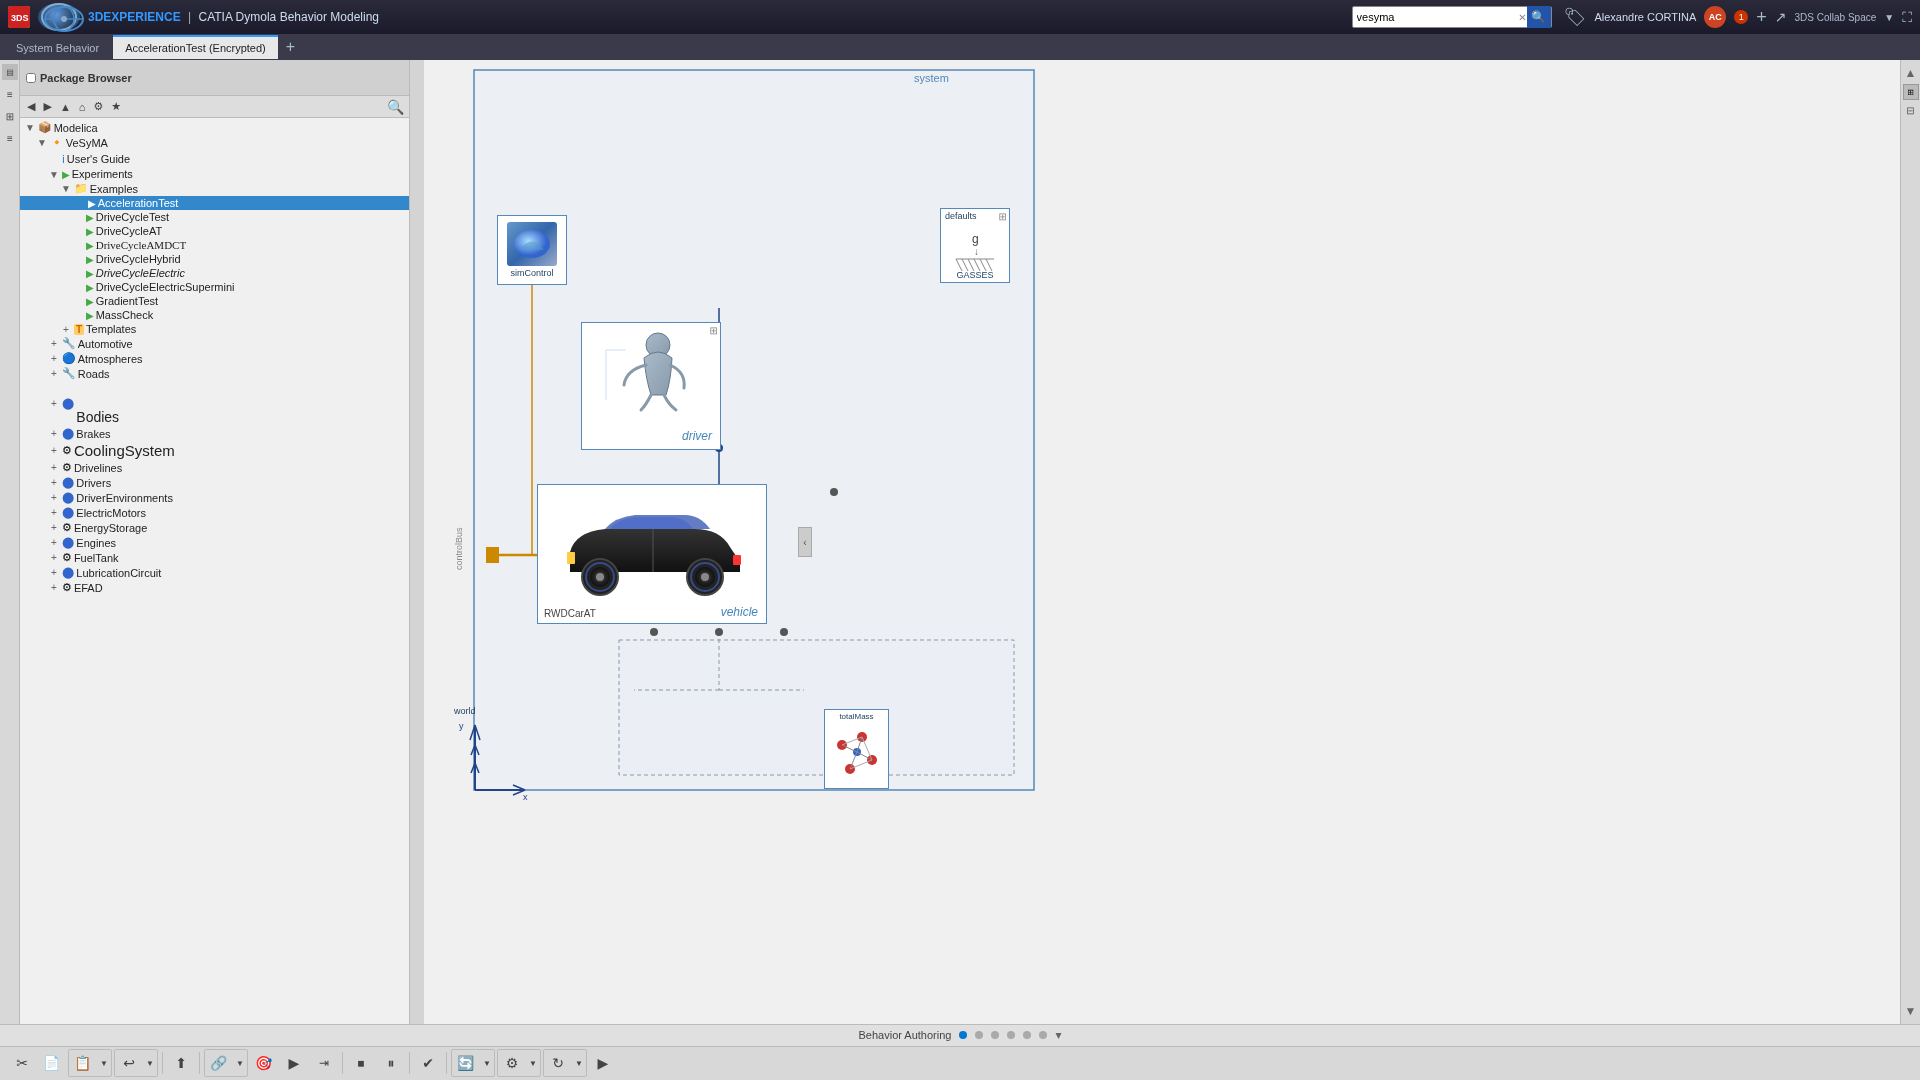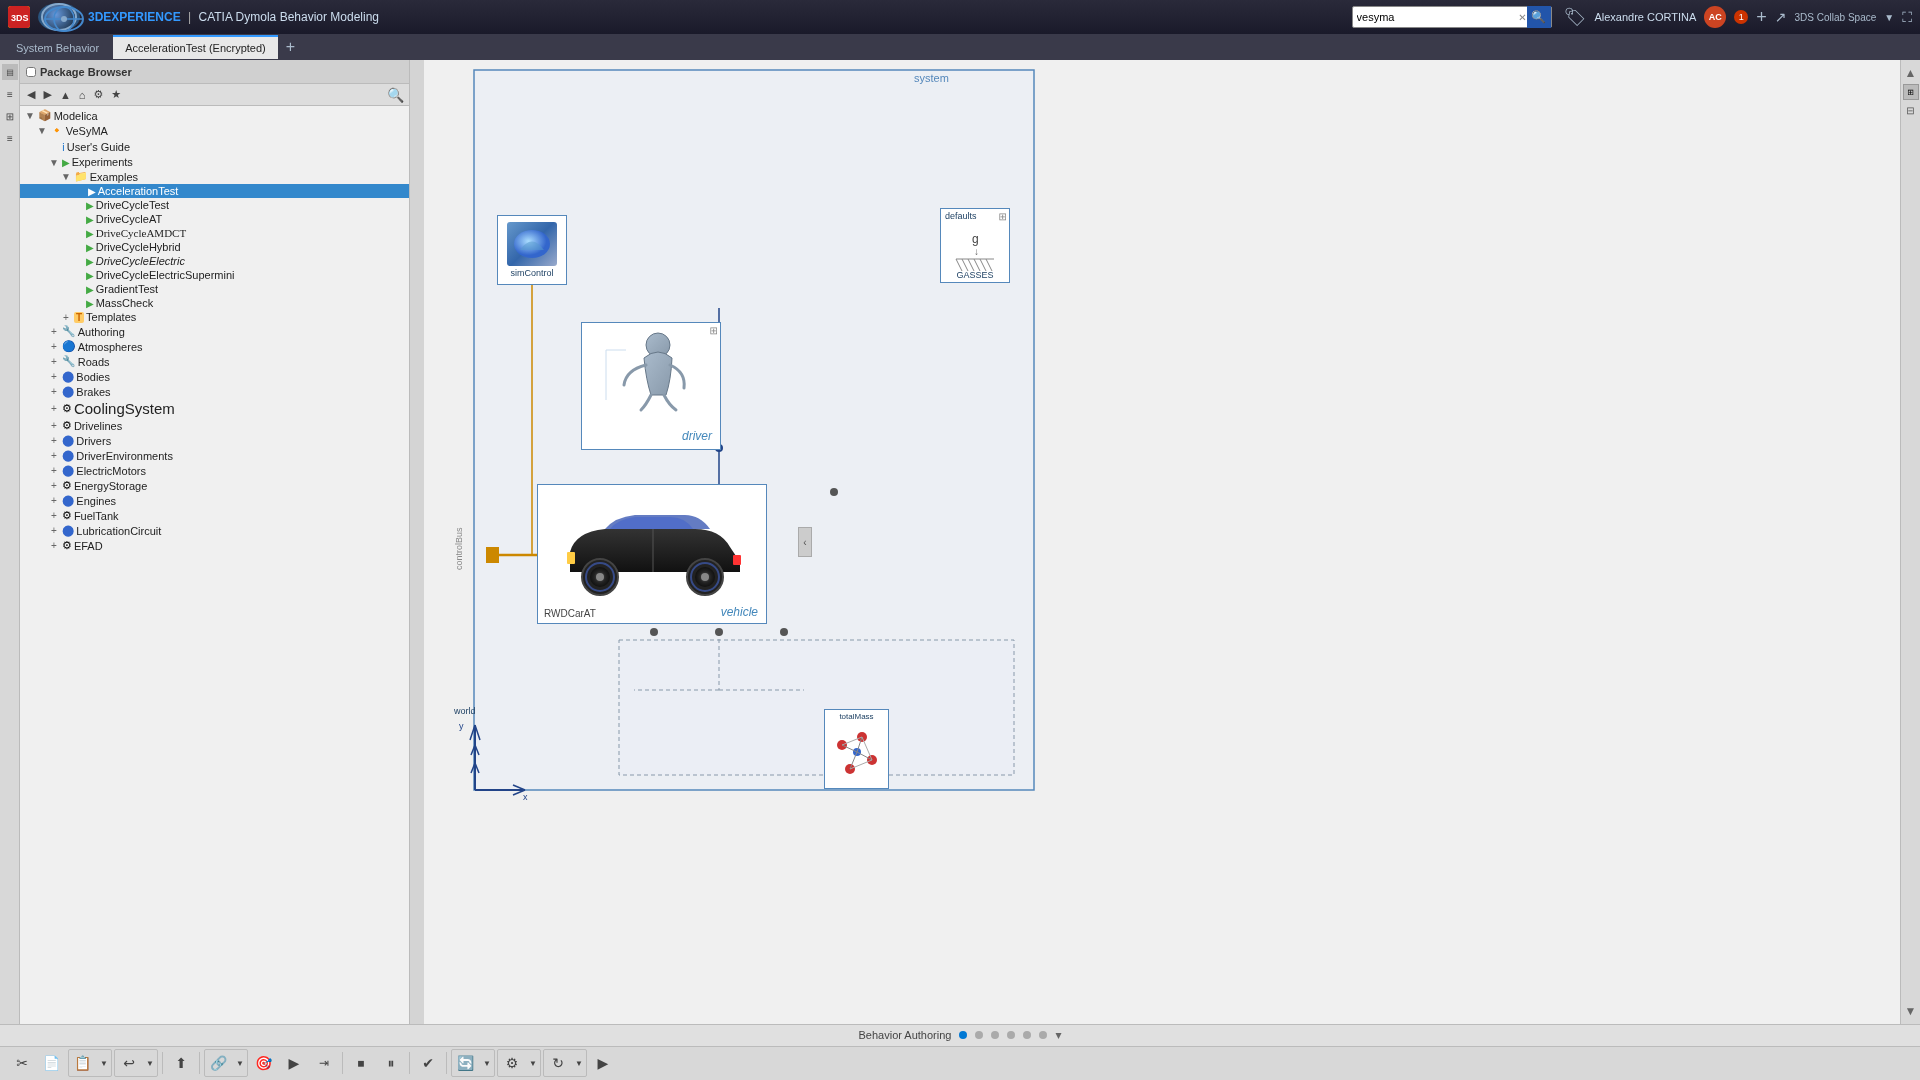--- a/index.html
+++ b/index.html
@@ -124,21 +124,21 @@
 <div id="main">
 
   <div id="sidebar-left-icons" style="width:20px;background:#d8d8d8;border-right:1px solid #bbb;display:flex;flex-direction:column;padding:4px 2px;gap:6px;">
     <div class="side-icon" style="width:16px;height:16px;background:#bbb;font-size:8px;display:flex;align-items:center;justify-content:center;">▤</div>
     <div class="side-icon" style="width:16px;height:16px;font-size:10px;">≡</div>
     <div class="side-icon" style="width:16px;height:16px;font-size:10px;">⊞</div>
     <div class="side-icon" style="width:16px;height:16px;font-size:10px;">≡</div>
   </div>
 
   <div id="sidebar" style="width:390px;background:#e8e8e8;border-right:1px solid #bbb;display:flex;flex-direction:column;overflow:hidden;flex-shrink:0;">
-    <div id="pkg-browser-header" style="display:flex;align-items:center;background:#d0d0d0;border-bottom:1px solid #bbb;height:24px;padding:0 6px;font-size:11px;gap:4px;">
+    <div id="pkg-browser-header" style="display:flex;align-items:center;background:#d0d0d0;border-bottom:1px solid #bbb;height:36px;padding:0 6px;font-size:11px;gap:4px;">
       <input type="checkbox" style="width: 10px; height: 10px;">
       <span style="font-size:11px;color:#333;font-weight:bold;">Package Browser</span>
     </div>
     <div id="sidebar-toolbar" style="display:flex;align-items:center;padding:2px 4px;background:#ddd;border-bottom:1px solid #bbb;gap:2px;height:22px;">
       <button class="sidebar-tb-btn">◀</button>
       <button class="sidebar-tb-btn">▶</button>
       <button class="sidebar-tb-btn">▲</button>
       <button class="sidebar-tb-btn">⌂</button>
       <button class="sidebar-tb-btn">⚙</button>
       <button class="sidebar-tb-btn">★</button>
@@ -248,42 +248,42 @@
         <span class="indent" style="width:40px;"></span>
         <span class="expand-btn" style="width:12px;font-size:10px;color:#666;">+</span>
         <span class="tree-icon" style="font-size:10px;margin:0 2px;color:#cc6600;background:#ffcc66;padding:0 2px;border-radius:2px;font-weight:bold;">T</span>
         <span class="tree-label" style="font-size:11px;color:#222;">Templates</span>
       </div>
 
       <div class="tree-item" style="display:flex;align-items:center;padding:1px 0;">
         <span class="indent" style="width:28px;"></span>
         <span class="expand-btn" style="width:12px;font-size:10px;color:#666;">+</span>
         <span class="tree-icon" style="font-size:11px;margin:0 2px;">🔧</span>
-        <span class="tree-label" style="font-size:11px;color:#222;">Authoring</span>
+        <span class="tree-label" style="font-size:11px;color:#222;">Automotive</span>
       </div>
 
       <div class="tree-item" style="display:flex;align-items:center;padding:1px 0;">
         <span class="indent" style="width:28px;"></span>
         <span class="expand-btn" style="width:12px;font-size:10px;color:#666;">+</span>
         <span class="tree-icon" style="font-size:11px;margin:0 2px;color:#3366cc;">🔵</span>
         <span class="tree-label" style="font-size:11px;color:#222;">Atmospheres</span>
       </div>
 
       <div class="tree-item" style="display:flex;align-items:center;padding:1px 0;">
         <span class="indent" style="width:28px;"></span>
         <span class="expand-btn" style="width:12px;font-size:10px;color:#666;">+</span>
         <span class="tree-icon" style="font-size:11px;margin:0 2px;">🔧</span>
         <span class="tree-label" style="font-size:11px;color:#222;">Roads</span>
       </div>
 
       <div class="tree-item" style="display:flex;align-items:center;padding:1px 0;">
         <span class="indent" style="width:28px;"></span>
         <span class="expand-btn" style="width:12px;font-size:10px;color:#666;">+</span>
         <span class="tree-icon" style="font-size:11px;margin:0 2px;color:#3366cc;">⬤</span>
-        <span class="tree-label" style="font-size:11px;color:#222;">Bodies</span>
+        <span class="tree-label" style="font-size:14px;color:#222;margin-top:27px;">Bodies</span>
       </div>
 
       <div class="tree-item" style="display:flex;align-items:center;padding:1px 0;">
         <span class="indent" style="width:28px;"></span>
         <span class="expand-btn" style="width:12px;font-size:10px;color:#666;">+</span>
         <span class="tree-icon" style="font-size:11px;margin:0 2px;color:#3366cc;">⬤</span>
         <span class="tree-label" style="font-size:11px;color:#222;">Brakes</span>
       </div>
 
       <div class="tree-item" style="display:flex;align-items:center;padding:1px 0;">

